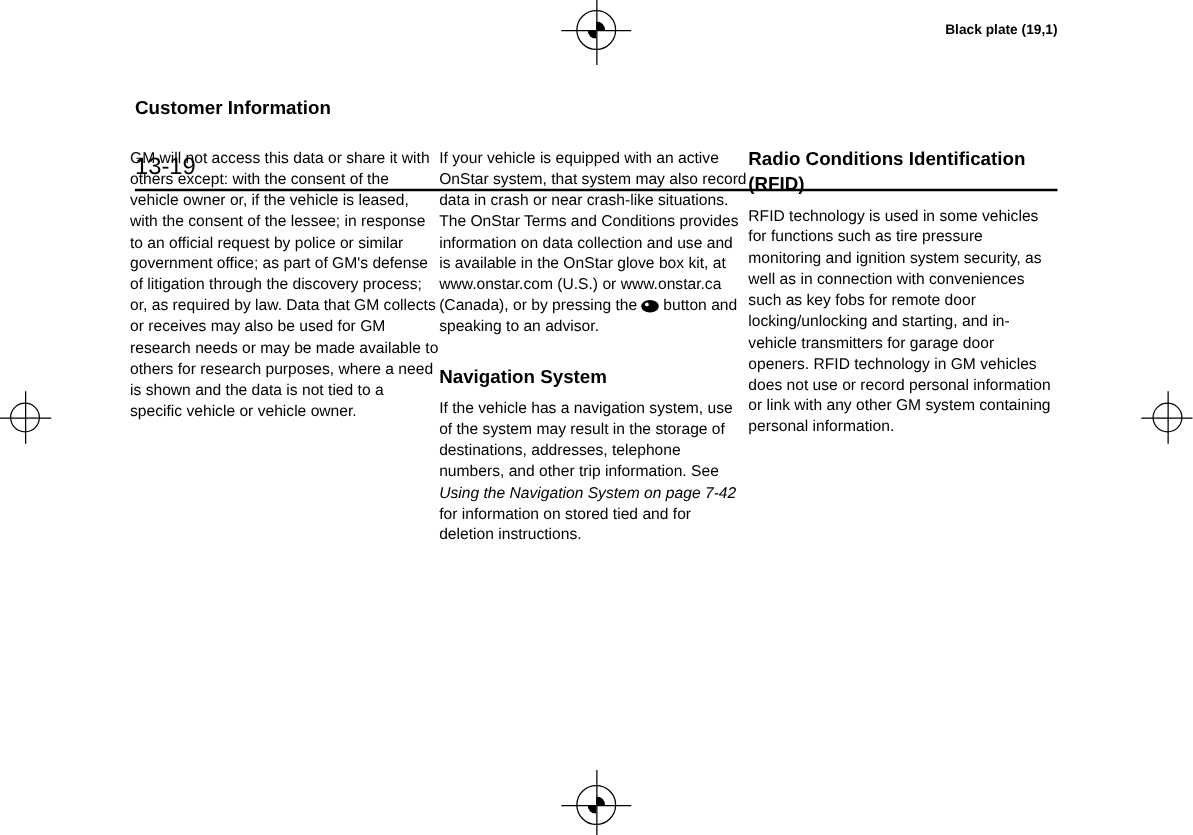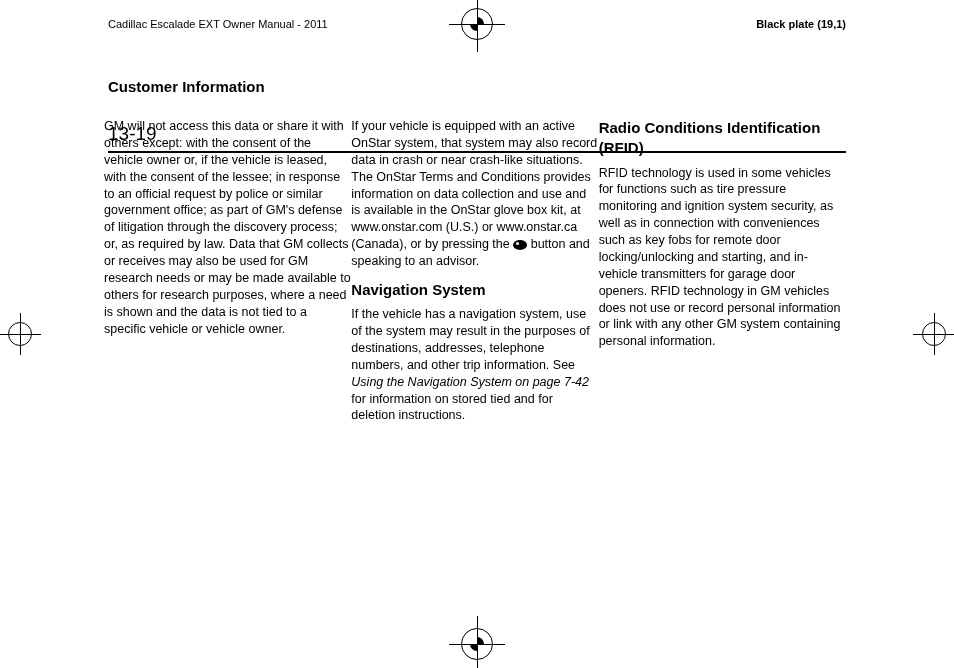--- a/index.html
+++ b/index.html
@@ -144,21 +144,21 @@
       font-size: 12.5px;
       line-height: 1.35;
     }
     .section-heading {
       font-weight: bold;
       font-size: 15px;
       margin-bottom: 6px;
       margin-top: 0;
     }
     .section-heading.spaced {
-      margin-top: 10px;
+      margin-top: 22px;
     }
     .body-text {
       margin-bottom: 8px;
     }
     sup {
       font-size: 9px;
     }
     .italic {
       font-style: italic;
     }
@@ -179,21 +179,20 @@
       background: #fff;
       border-radius: 50%;
       top: 2px;
       left: 3px;
     }
   </style>
 </head>
 <body>
 
 <div class="top-header">
-  <div class="top-header-left">Cadillac Escalade EXT Owner Manual - 2011</div>
   <div class="top-header-right">Black plate (19,1)</div>
 </div>
 
 <div class="crop-mark-top">
   <div class="crop-circle">
       <div class="inner-circle"></div>
     </div>
 </div>
 <div class="crop-mark-bottom">
   <div class="crop-circle">
@@ -217,20 +216,20 @@
 </div>
 
 <div class="content">
   <div class="column">
     <p class="body-text">GM will not access this data or share it with others except: with the consent of the vehicle owner or, if the vehicle is leased, with the consent of the lessee; in response to an official request by police or similar government office; as part of GM's defense of litigation through the discovery process; or, as required by law. Data that GM collects or receives may also be used for GM research needs or may be made available to others for research purposes, where a need is shown and the data is not tied to a specific vehicle or vehicle owner.</p>
   </div>
 
   <div class="column">
     <p class="body-text"><span>If your vehicle is equipped with an active OnStar system, that system may also record data in crash or near crash-like situations. The OnStar Terms and Conditions provides information on data collection and use and is available in the OnStar glove box kit, at www.onstar.com (U.S.) or www.onstar.ca (Canada), or by pressing the </span><span class="onstar-button"></span><span> button and speaking to an advisor.</span></p>
     <h2 class="section-heading spaced">Navigation System</h2>
-    <p class="body-text"><span>If the vehicle has a navigation system, use of the system may result in the purposes of destinations, addresses, telephone numbers, and other trip information. See </span><span class="italic">Using the Navigation System on page 7‑42</span><span> for information on stored tied and for deletion instructions.</span></p>
+    <p class="body-text"><span>If the vehicle has a navigation system, use of the system may result in the storage of destinations, addresses, telephone numbers, and other trip information. See </span><span class="italic">Using the Navigation System on page 7‑42</span><span> for information on stored tied and for deletion instructions.</span></p>
   </div>
 
   <div class="column">
     <h2 class="section-heading">Radio Conditions Identification (RFID)</h2>
     <p class="body-text">RFID technology is used in some vehicles for functions such as tire pressure monitoring and ignition system security, as well as in connection with conveniences such as key fobs for remote door locking/unlocking and starting, and in-vehicle transmitters for garage door openers. RFID technology in GM vehicles does not use or record personal information or link with any other GM system containing personal information.</p>
   </div>
 </div>
 
 </body></html>

